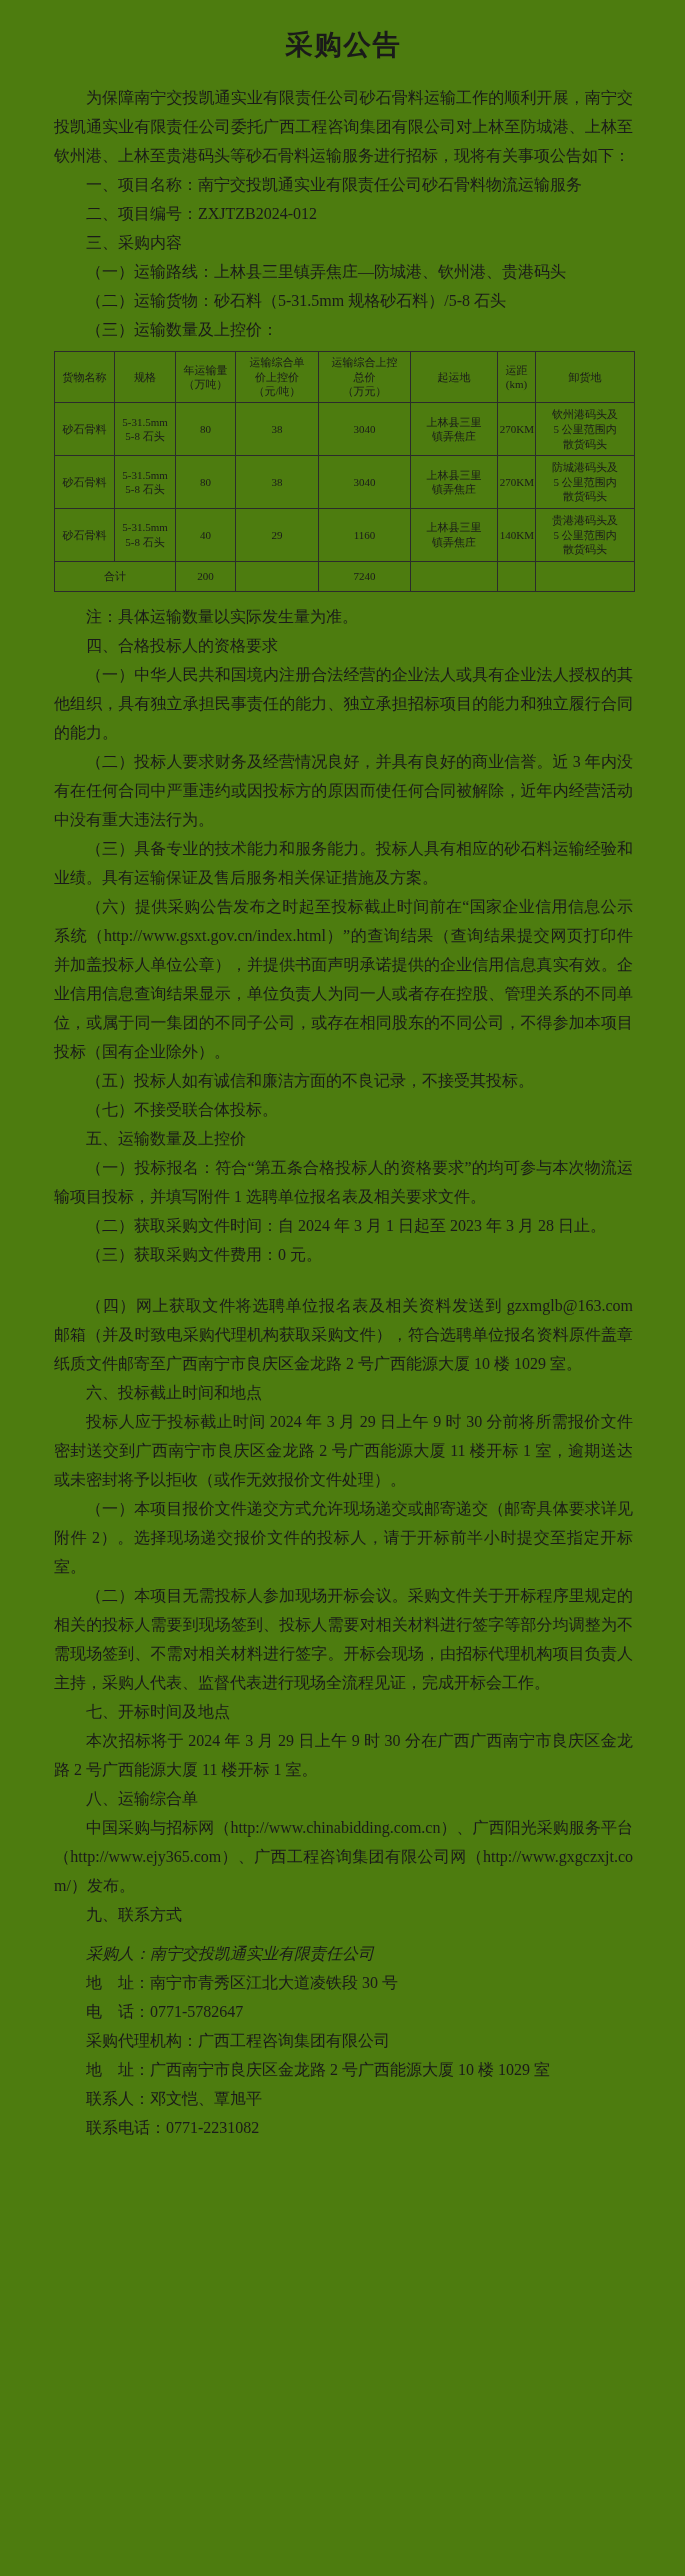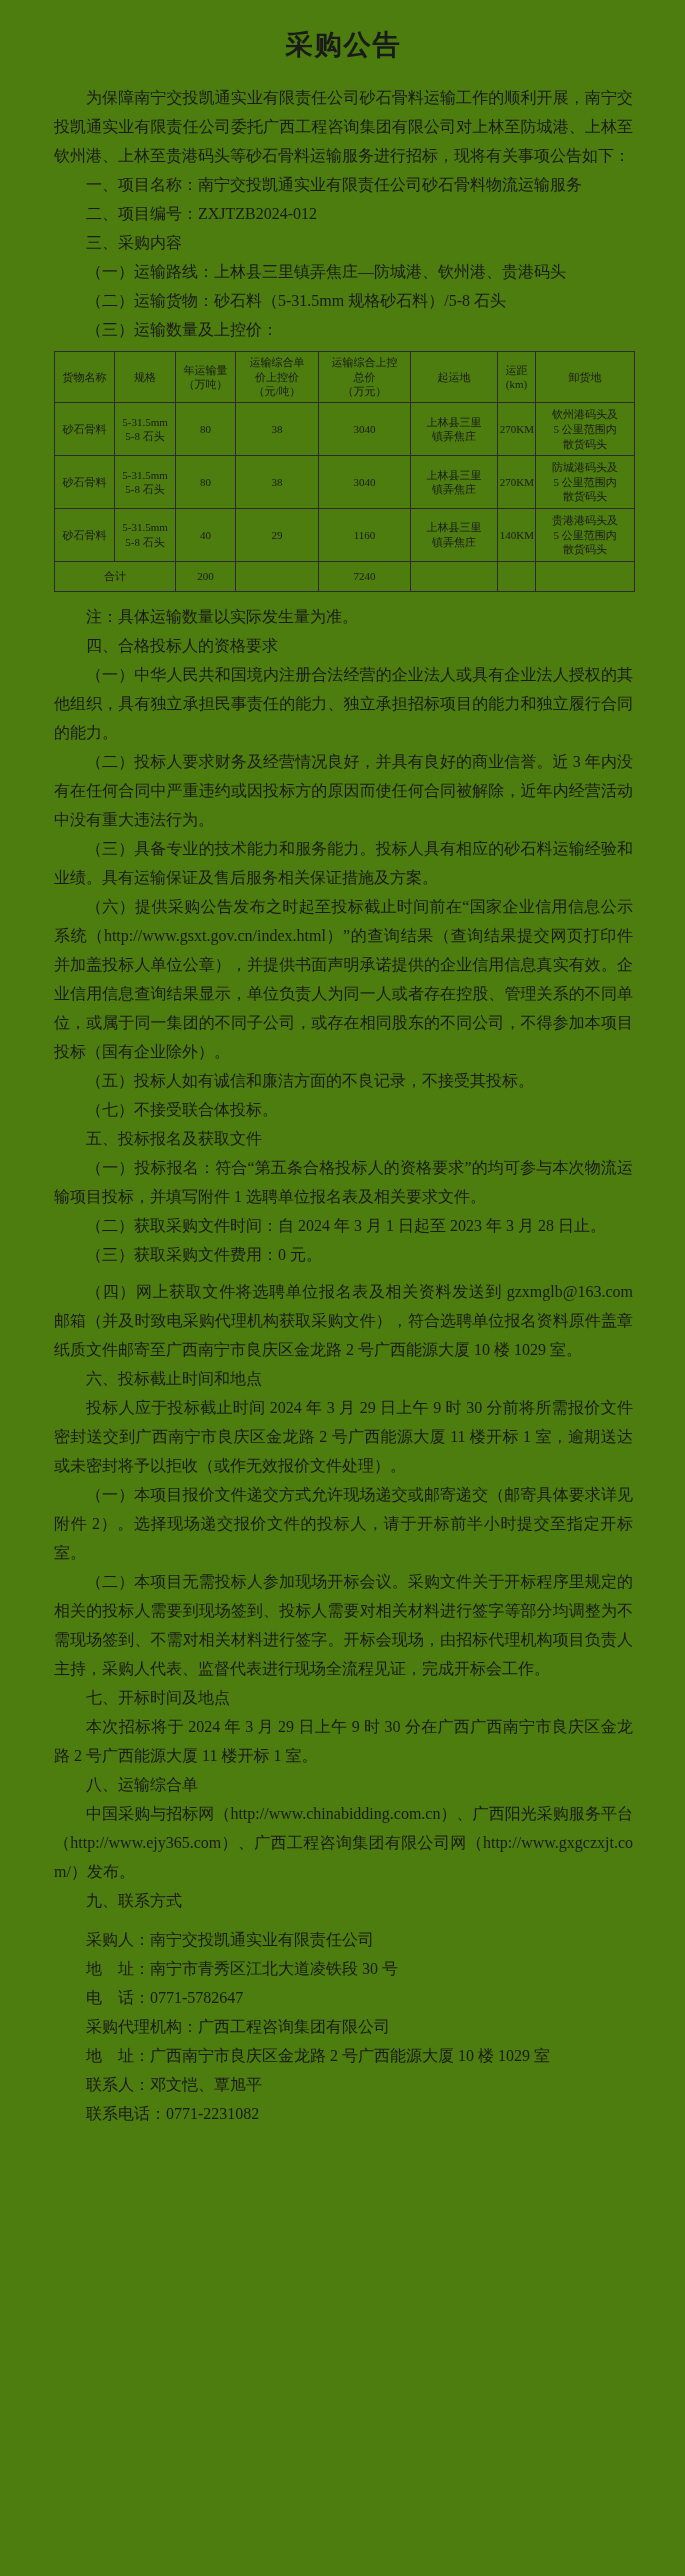--- a/index.html
+++ b/index.html
@@ -24,22 +24,22 @@
     letter-spacing: 1.7px;
   }
   p.para {
     margin: 0;
     font-size: 16px;
     line-height: 29px;
     text-indent: 2em;
     text-align: justify;
     word-break: break-all;
   }
-  p.gap-top { margin-top: 8px; }
-  p.gap-top-sm { margin-top: 10.3px; }
+  p.gap-top { margin-top: 22px; }
+  p.gap-top-sm { margin-top: 10.3px; font-style: italic; }
   table.ctable {
     border-collapse: collapse;
     table-layout: fixed;
     width: 579px;
     margin: 6.9px 0 10.3px 0;
     font-size: 11px;
     line-height: 14.6px;
   }
   table.ctable th, table.ctable td {
     border: 0.9px solid #2b2b2b;
@@ -162,21 +162,21 @@
   </table>
 
   <p class="para">注：具体运输数量以实际发生量为准。</p>
   <p class="para">四、合格投标人的资格要求</p>
   <p class="para">（一）中华人民共和国境内注册合法经营的企业法人或具有企业法人授权的其他组织，具有独立承担民事责任的能力、独立承担招标项目的能力和独立履行合同的能力。</p>
   <p class="para">（二）投标人要求财务及经营情况良好，并具有良好的商业信誉。近 3 年内没有在任何合同中严重违约或因投标方的原因而使任何合同被解除，近年内经营活动中没有重大违法行为。</p>
   <p class="para">（三）具备专业的技术能力和服务能力。投标人具有相应的砂石料运输经验和业绩。具有运输保证及售后服务相关保证措施及方案。</p>
   <p class="para">（六）提供采购公告发布之时起至投标截止时间前在“国家企业信用信息公示系统（http://www.gsxt.gov.cn/index.html）”的查询结果（查询结果提交网页打印件并加盖投标人单位公章），并提供书面声明承诺提供的企业信用信息真实有效。企业信用信息查询结果显示，单位负责人为同一人或者存在控股、管理关系的不同单位，或属于同一集团的不同子公司，或存在相同股东的不同公司，不得参加本项目投标（国有企业除外）。</p>
   <p class="para">（五）投标人如有诚信和廉洁方面的不良记录，不接受其投标。</p>
   <p class="para">（七）不接受联合体投标。</p>
-  <p class="para">五、投标报名及获取文件</p>
+  <p class="para">五、运输数量及上控价</p>
   <p class="para">（一）投标报名：符合“第五条合格投标人的资格要求”的均可参与本次物流运输项目投标，并填写附件 1 选聘单位报名表及相关要求文件。</p>
   <p class="para">（二）获取采购文件时间：自 2024 年 3 月 1 日起至 2023 年 3 月 28 日止。</p>
   <p class="para">（三）获取采购文件费用：0 元。</p>
   <p class="para gap-top">（四）网上获取文件将选聘单位报名表及相关资料发送到 gzxmglb@163.com 邮箱（并及时致电采购代理机构获取采购文件），符合选聘单位报名资料原件盖章纸质文件邮寄至广西南宁市良庆区金龙路 2 号广西能源大厦 10 楼 1029 室。</p>
   <p class="para">六、投标截止时间和地点</p>
   <p class="para">投标人应于投标截止时间 2024 年 3 月 29 日上午 9 时 30 分前将所需报价文件密封送交到广西南宁市良庆区金龙路 2 号广西能源大厦 11 楼开标 1 室，逾期送达或未密封将予以拒收（或作无效报价文件处理）。</p>
   <p class="para">（一）本项目报价文件递交方式允许现场递交或邮寄递交（邮寄具体要求详见附件 2）。选择现场递交报价文件的投标人，请于开标前半小时提交至指定开标室。</p>
   <p class="para">（二）本项目无需投标人参加现场开标会议。采购文件关于开标程序里规定的相关的投标人需要到现场签到、投标人需要对相关材料进行签字等部分均调整为不需现场签到、不需对相关材料进行签字。开标会现场，由招标代理机构项目负责人主持，采购人代表、监督代表进行现场全流程见证，完成开标会工作。</p>
   <p class="para">七、开标时间及地点</p>
   <p class="para">本次招标将于 2024 年 3 月 29 日上午 9 时 30 分在广西广西南宁市良庆区金龙路 2 号广西能源大厦 11 楼开标 1 室。</p>

